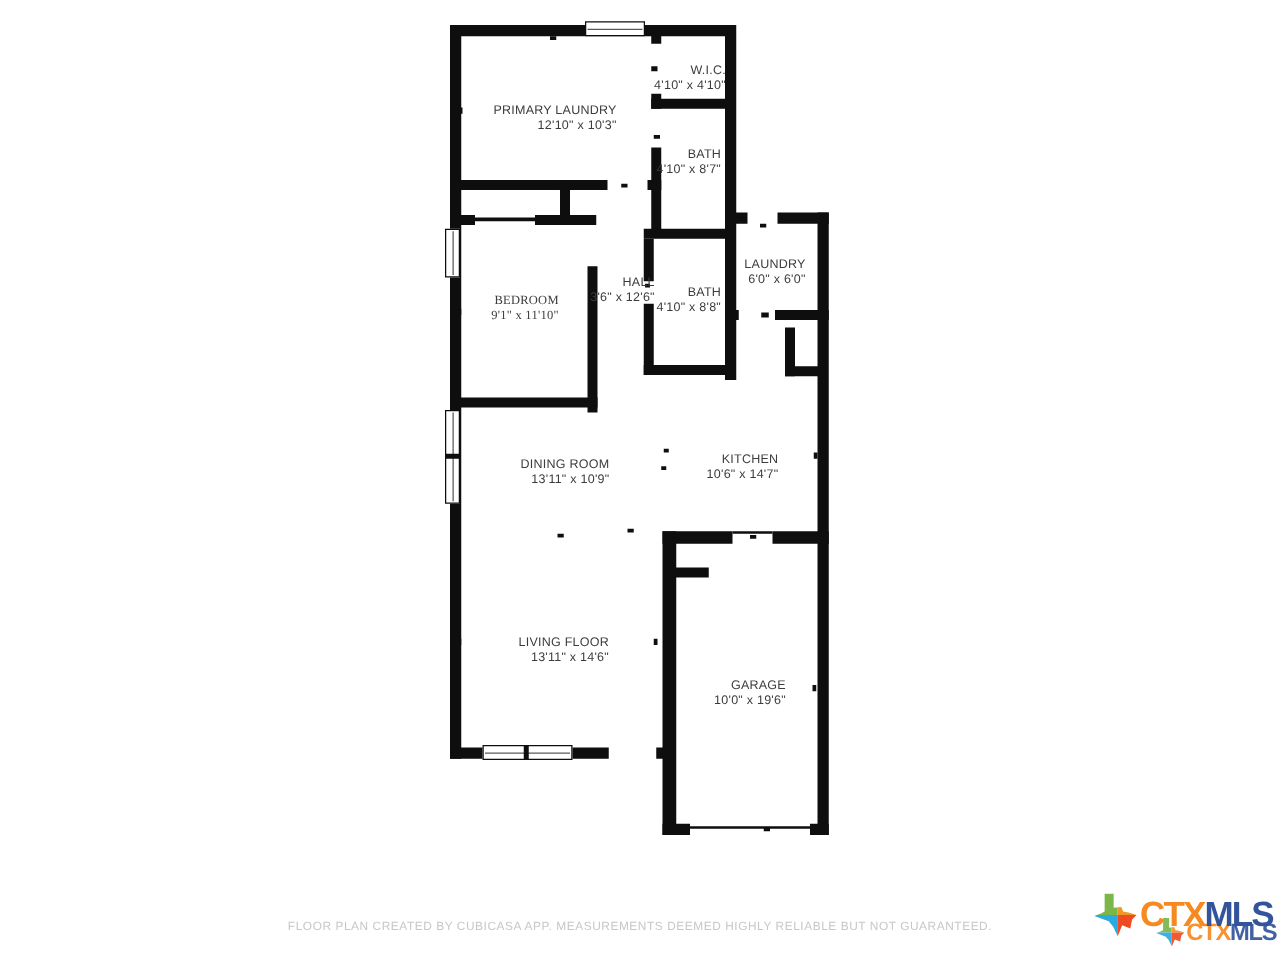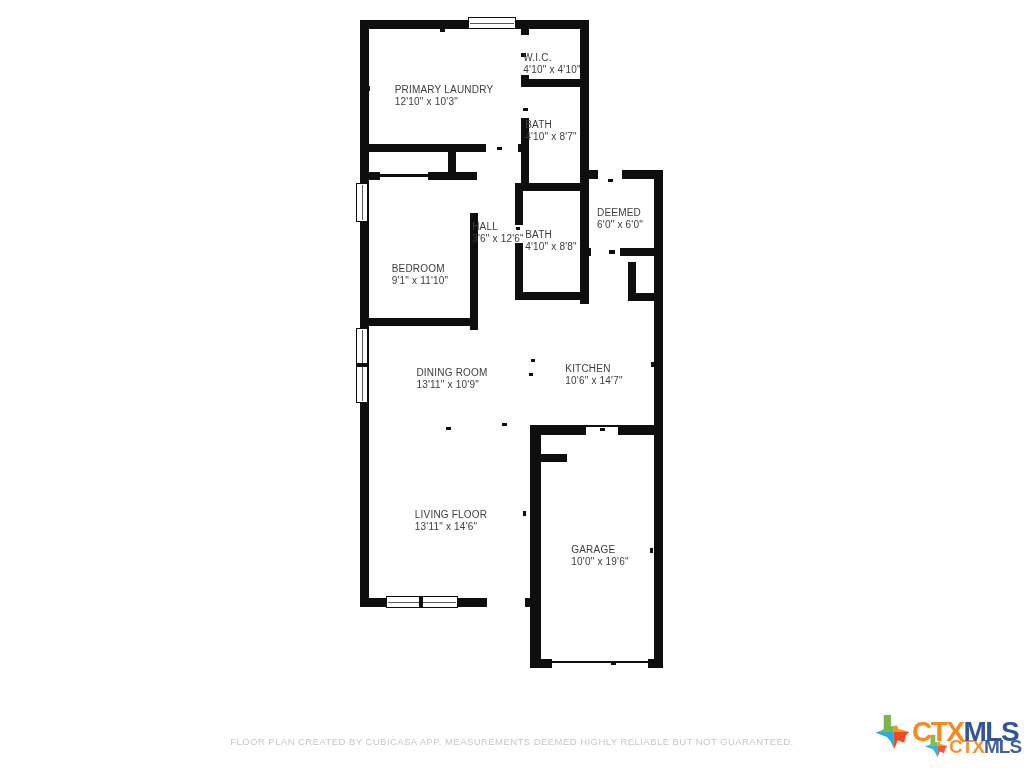--- a/index.html
+++ b/index.html
@@ -10,21 +10,21 @@
   }
   #plan{position:absolute;left:0;top:0;width:1024px;height:768px;}
   .wall{position:absolute;background:#0e0e0e;}
   .thin{position:absolute;background:#0e0e0e;}
   .tick{position:absolute;background:#0e0e0e;}
   .window{position:absolute;background:#ffffff;border:1.5px solid #0e0e0e;box-sizing:border-box;}
   .window .mid-h{position:absolute;left:1px;right:1px;top:50%;height:1px;margin-top:-0.5px;background:#5a5a5a;}
   .window .mid-v{position:absolute;top:1px;bottom:1px;left:50%;width:1px;margin-left:-0.5px;background:#5a5a5a;}
   .room-label{
     position:absolute;transform:translate(-50%,-50%);
-    text-align:left;white-space:nowrap;z-index:5;
+    text-align:right;white-space:nowrap;z-index:5;
     color:#3c3c3c;font-size:10px;line-height:11.5px;letter-spacing:0.2px;
   }
   #footer-disclaimer{
     position:absolute;left:0;right:0;top:736px;text-align:center;
     color:#c7c7c7;font-size:9.5px;letter-spacing:0.45px;
   }
   .logo{position:absolute;display:flex;align-items:center;white-space:nowrap;}
   .logo-main{left:874px;top:714px;z-index:3;}
   .logo-small{left:924px;top:734px;z-index:2;opacity:0.92;}
   .logo-main .tx-icon{width:36px;height:36px;margin-right:2px;}
@@ -47,34 +47,34 @@
     <div>12'10" x 10'3"</div>
   </div>
   <div class="room-label" style="left:552px;top:63px;">
     <div>W.I.C.</div>
     <div>4'10" x 4'10"</div>
   </div>
   <div class="room-label" style="left:551px;top:130px;">
     <div>BATH</div>
     <div>4'10" x 8'7"</div>
   </div>
-  <div class="room-label" style="left:420px;top:274px;">
+  <div class="room-label" style="left:420px;top:247px;font-family:Liberation Serif, serif;">
     <div>BEDROOM</div>
     <div>9'1" x 11'10"</div>
   </div>
   <div class="room-label" style="left:498px;top:232px;">
     <div>HALL</div>
     <div>3'6" x 12'6"</div>
   </div>
   <div class="room-label" style="left:551px;top:240px;">
     <div>BATH</div>
     <div>4'10" x 8'8"</div>
   </div>
   <div class="room-label" style="left:620px;top:218px;">
-    <div>DEEMED</div>
+    <div>LAUNDRY</div>
     <div>6'0" x 6'0"</div>
   </div>
   <div class="room-label" style="left:594px;top:358px;margin-top:16px;">
     <div>KITCHEN</div>
     <div>10'6" x 14'7"</div>
   </div>
   <div class="room-label" style="left:452px;top:378px;">
     <div>DINING ROOM</div>
     <div>13'11" x 10'9"</div>
   </div>

